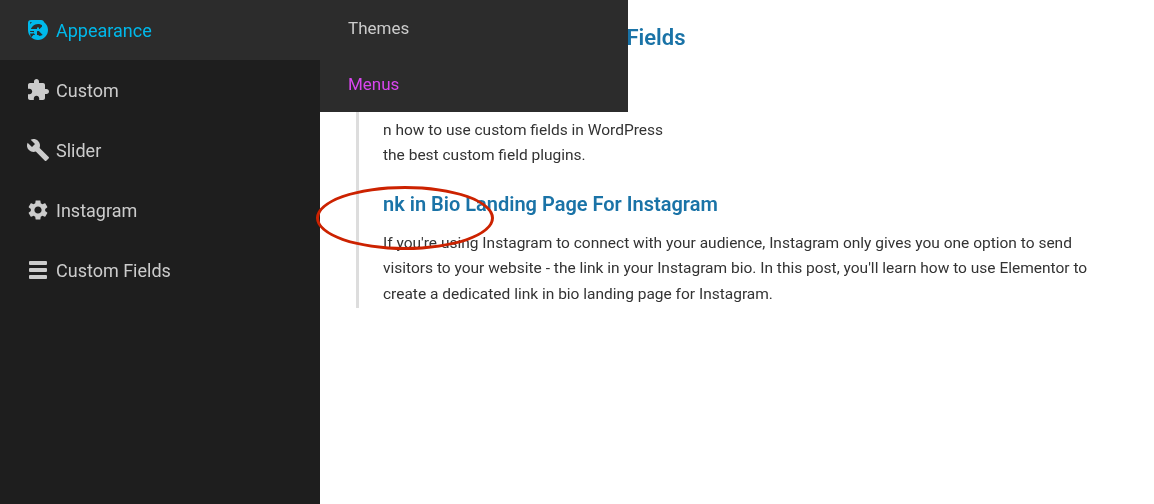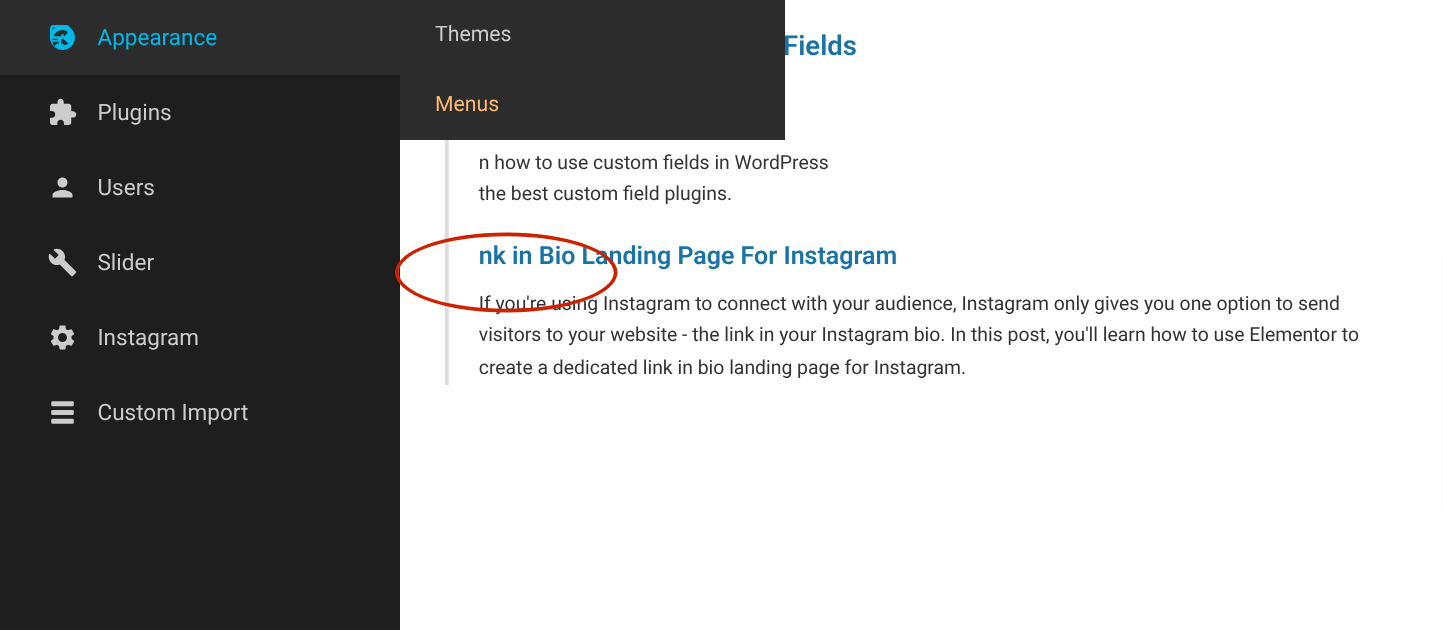--- a/index.html
+++ b/index.html
@@ -20,25 +20,25 @@
       color: #eee;
       display: flex;
       flex-direction: column;
       padding-top: 0;
       z-index: 10;
     }
 
     .sidebar-item {
       display: flex;
       align-items: center;
-      padding: 16px 36px;
+      padding: 16px 24px;
       cursor: pointer;
       font-size: 18px;
       color: #ccc;
-      gap: 14px;
+      gap: 4px;
     }
     .sidebar-item.active {
       background: #2c2c2c;
       color: #00b9eb;
     }
     .sidebar-item .icon {
       width: 28px;
       height: 28px;
       display: flex;
       align-items: center;
@@ -60,21 +60,21 @@
       flex-direction: column;
     }
     .submenu-item {
       padding: 18px 28px;
       font-size: 17px;
       color: #ccc;
       cursor: pointer;
       position: relative;
     }
     .submenu-item.highlighted {
-      color: #fdba74;
+      color: #d946ef;
     }
 
     
     .menu-circle {
       position: absolute;
       left: 316px;
       top: 186px;
       width: 178px;
       height: 64px;
       border: 3px solid #cc2200;
@@ -144,31 +144,23 @@
     </span>
     <span>Appearance</span>
   </div>
 
   <div class="sidebar-item">
     <span class="icon">
       <svg width="24" height="24" viewBox="0 0 24 24" fill="#ccc">
         <path d="M20.5 11H19V7c0-1.1-.9-2-2-2h-4V3.5C13 2.12 11.88 1 10.5 1S8 2.12 8 3.5V5H4c-1.1 0-1.99.9-1.99 2v3.8H3.5c1.49 0 2.7 1.21 2.7 2.7s-1.21 2.7-2.7 2.7H2V20c0 1.1.9 2 2 2h3.8v-1.5c0-1.49 1.21-2.7 2.7-2.7s2.7 1.21 2.7 2.7V22H17c1.1 0 2-.9 2-2v-4h1.5c1.38 0 2.5-1.12 2.5-2.5S21.88 11 20.5 11z"></path>
       </svg>
     </span>
-    <span>Plugins</span>
-  </div>
-
-  <div class="sidebar-item">
-    <span class="icon">
-      <svg width="24" height="24" viewBox="0 0 24 24" fill="#ccc">
-        <path d="M12 12c2.21 0 4-1.79 4-4s-1.79-4-4-4-4 1.79-4 4 1.79 4 4 4zm0 2c-2.67 0-8 1.34-8 4v2h16v-2c0-2.66-5.33-4-8-4z"></path>
-      </svg>
-    </span>
-    <span>Users</span>
-  </div>
+    <span>Custom</span>
+  </div>
+
 
   <div class="sidebar-item">
     <span class="icon">
       <svg width="24" height="24" viewBox="0 0 24 24" fill="#ccc">
         <path d="M22.7 19l-9.1-9.1c.9-2.3.4-5-1.5-6.9-2-2-5-2.4-7.4-1.3L9 6 6 9 1.6 4.7C.4 7.1.9 10.1 2.9 12.1c1.9 1.9 4.6 2.4 6.9 1.5l9.1 9.1c.4.4 1 .4 1.4 0l2.3-2.3c.5-.4.5-1.1.1-1.4z"></path>
       </svg>
     </span>
     <span>Slider</span>
   </div>
 
@@ -182,21 +174,21 @@
   </div>
 
   <div class="sidebar-item">
     <span class="icon">
       <svg width="24" height="24" viewBox="0 0 24 24" fill="#ccc">
         <rect x="3" y="3" width="18" height="4" rx="1"></rect>
         <rect x="3" y="10" width="18" height="4" rx="1"></rect>
         <rect x="3" y="17" width="18" height="4" rx="1"></rect>
       </svg>
     </span>
-    <span>Custom Import</span>
+    <span>Custom Fields</span>
   </div>
 
 </div>
 
 <div class="submenu">
   <div class="submenu-item">
     <span>Themes</span>
   </div>
   <div class="submenu-item highlighted">
     <span>Menus</span>

